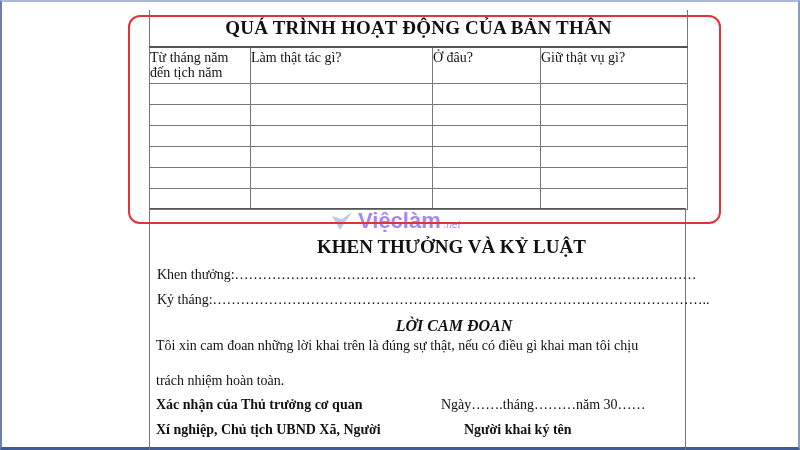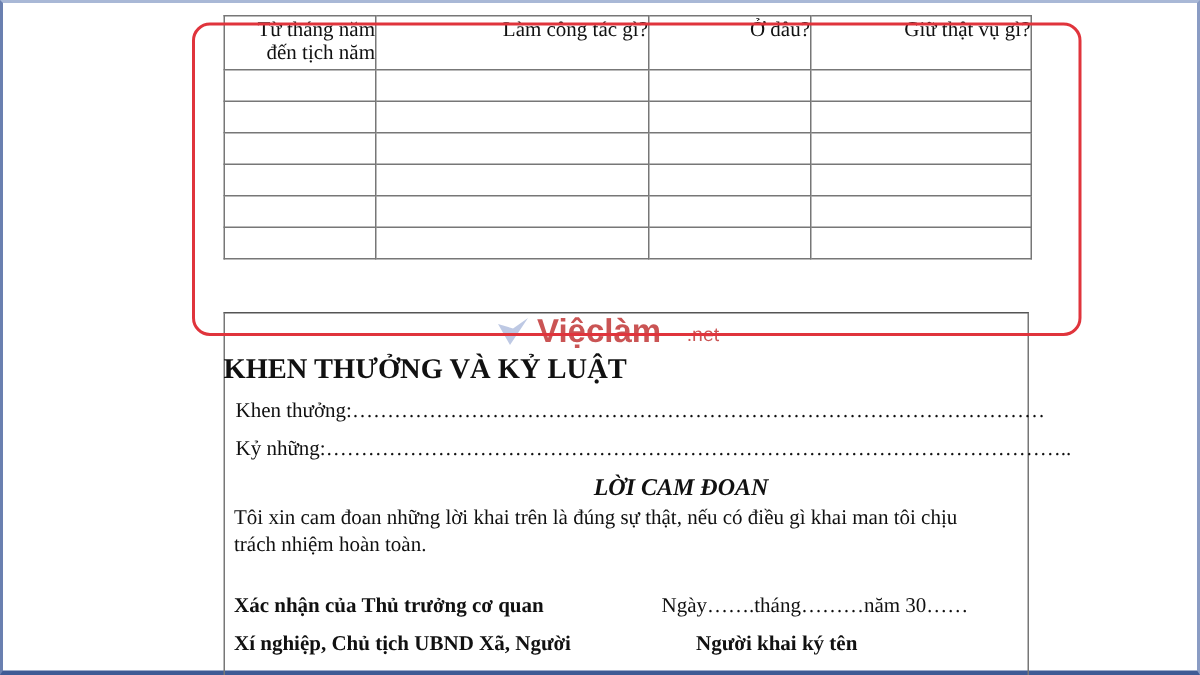--- a/index.html
+++ b/index.html
@@ -24,42 +24,42 @@
   .doc-table td, .doc-table th {
     border: 1px solid #777; padding: 0; font-weight: normal;
   }
   .doc-table .title-cell {
     height: 36px; border-top: none; border-bottom: 2px solid #555;
     text-align: center; font-weight: bold; font-size: 19px; letter-spacing: 0.2px;
     vertical-align: middle;
   }
   .doc-table th {
     height: 33px; font-size: 14px; line-height: 15px; vertical-align: top;
-    padding-top: 2px; text-align: right;
+    padding-top: 2px; text-align: left;
   }
   .doc-table td.data { height: 20px; }
   .lower-box {
     position: absolute; left: 149px; top: 208px; width: 537px; height: 250px;
     border-left: 1px solid #777; border-right: 1px solid #777; border-top: 1px solid #555;
     box-sizing: border-box;
   }
   .highlight {
     position: absolute; left: 128px; top: 15px; width: 593px; height: 209px;
     border: 2px solid #e0343c; border-radius: 12px; box-sizing: border-box;
     pointer-events: none;
   }
   .watermark {
     position: absolute; left: 330px; top: 210px; display: flex; align-items: flex-end;
-    color: #b91c1c; opacity: 0.75;
+    color: #8b5cf6; opacity: 0.75;
   }
   .watermark .wm-logo { width: 24px; height: 22px; margin-right: 4px; }
   .watermark .wm-text { font-family: "Liberation Sans", sans-serif; font-weight: bold; font-size: 22px; line-height: 22px; }
-  .watermark .wm-suffix { font-family: "Liberation Sans", sans-serif; font-size: 13px; margin-left: 17px; margin-bottom: 2px; }
+  .watermark .wm-suffix { font-family: "Liberation Sans", sans-serif; font-size: 10px; margin-left: 3px; margin-bottom: 2px; font-style: italic; }
   .section-title {
-    position: absolute; left: 149px; width: 605px; 
+    position: absolute; left: 149px; width: 605px; text-align: center;
     font-weight: bold; font-size: 19px;
   }
   .line {
     position: absolute; left: 157px; font-size: 14px; white-space: nowrap;
   }
   .italic-title {
     position: absolute; left: 149px; width: 610px; text-align: center;
     font-weight: bold; font-style: italic; font-size: 16px;
   }
   .bold { font-weight: bold; }
@@ -70,26 +70,29 @@
 <div class="frame"></div>
 
 <table class="doc-table">
   <colgroup>
     <col style="width:101px">
       <col style="width:182px">
       <col style="width:108px">
       <col style="width:147px">
   </colgroup>
   <tbody>
+      <tr>
+    <td class="title-cell" colspan="4">QUÁ TRÌNH HOẠT ĐỘNG CỦA BẢN THÂN</td>
+  </tr>
   <tr>
     <th>
       <div>Từ tháng năm</div>
       <div>đến tịch năm</div>
     </th>
-    <th>Làm công tác gì?</th>
+    <th>Làm thật tác gì?</th>
     <th>Ở đâu?</th>
     <th>Giữ thật vụ gì?</th>
   </tr>
   <tr>
     <td class="data"></td>
     <td class="data"></td>
     <td class="data"></td>
     <td class="data"></td>
   </tr>
   <tr>
@@ -132,22 +135,22 @@
     <path d="M2 6 L10 20 L22 2 L12 9 Z" fill="#a9b8dc"></path>
   </svg>
   <span class="wm-text">Việclàm</span>
   <span class="wm-suffix">.net</span>
 </div>
 
 <div class="highlight"></div>
 
 <div class="section-title" style="top:236px;">KHEN THƯỞNG VÀ KỶ LUẬT</div>
 <div class="line" style="top:267px;">Khen thưởng:………………………………………………………………………………………</div>
-<div class="line" style="top:292px;">Kỷ những:……………………………………………………………………………………………..</div>
+<div class="line" style="top:292px;">Kỷ tháng:……………………………………………………………………………………………..</div>
 
 <div class="italic-title" style="top:317px;">LỜI CAM ĐOAN</div>
 <div class="line" style="top:338px; left:156px;">Tôi xin cam đoan những lời khai trên là đúng sự thật, nếu có điều gì khai man tôi chịu</div>
-<div class="line" style="top:356px; left:156px;">trách nhiệm hoàn toàn.</div>
+<div class="line" style="top:373px; left:156px;">trách nhiệm hoàn toàn.</div>
 
 <div class="line bold" style="top:397px; left:156px;">Xác nhận của Thủ trưởng cơ quan</div>
 <div class="line" style="top:397px; left:441px;">Ngày…….tháng………năm 30……</div>
 <div class="line bold" style="top:422px; left:156px;">Xí nghiệp, Chủ tịch UBND Xã, Người</div>
 <div class="line bold" style="top:422px; left:464px;">Người khai ký tên</div>
 
 </body></html>

